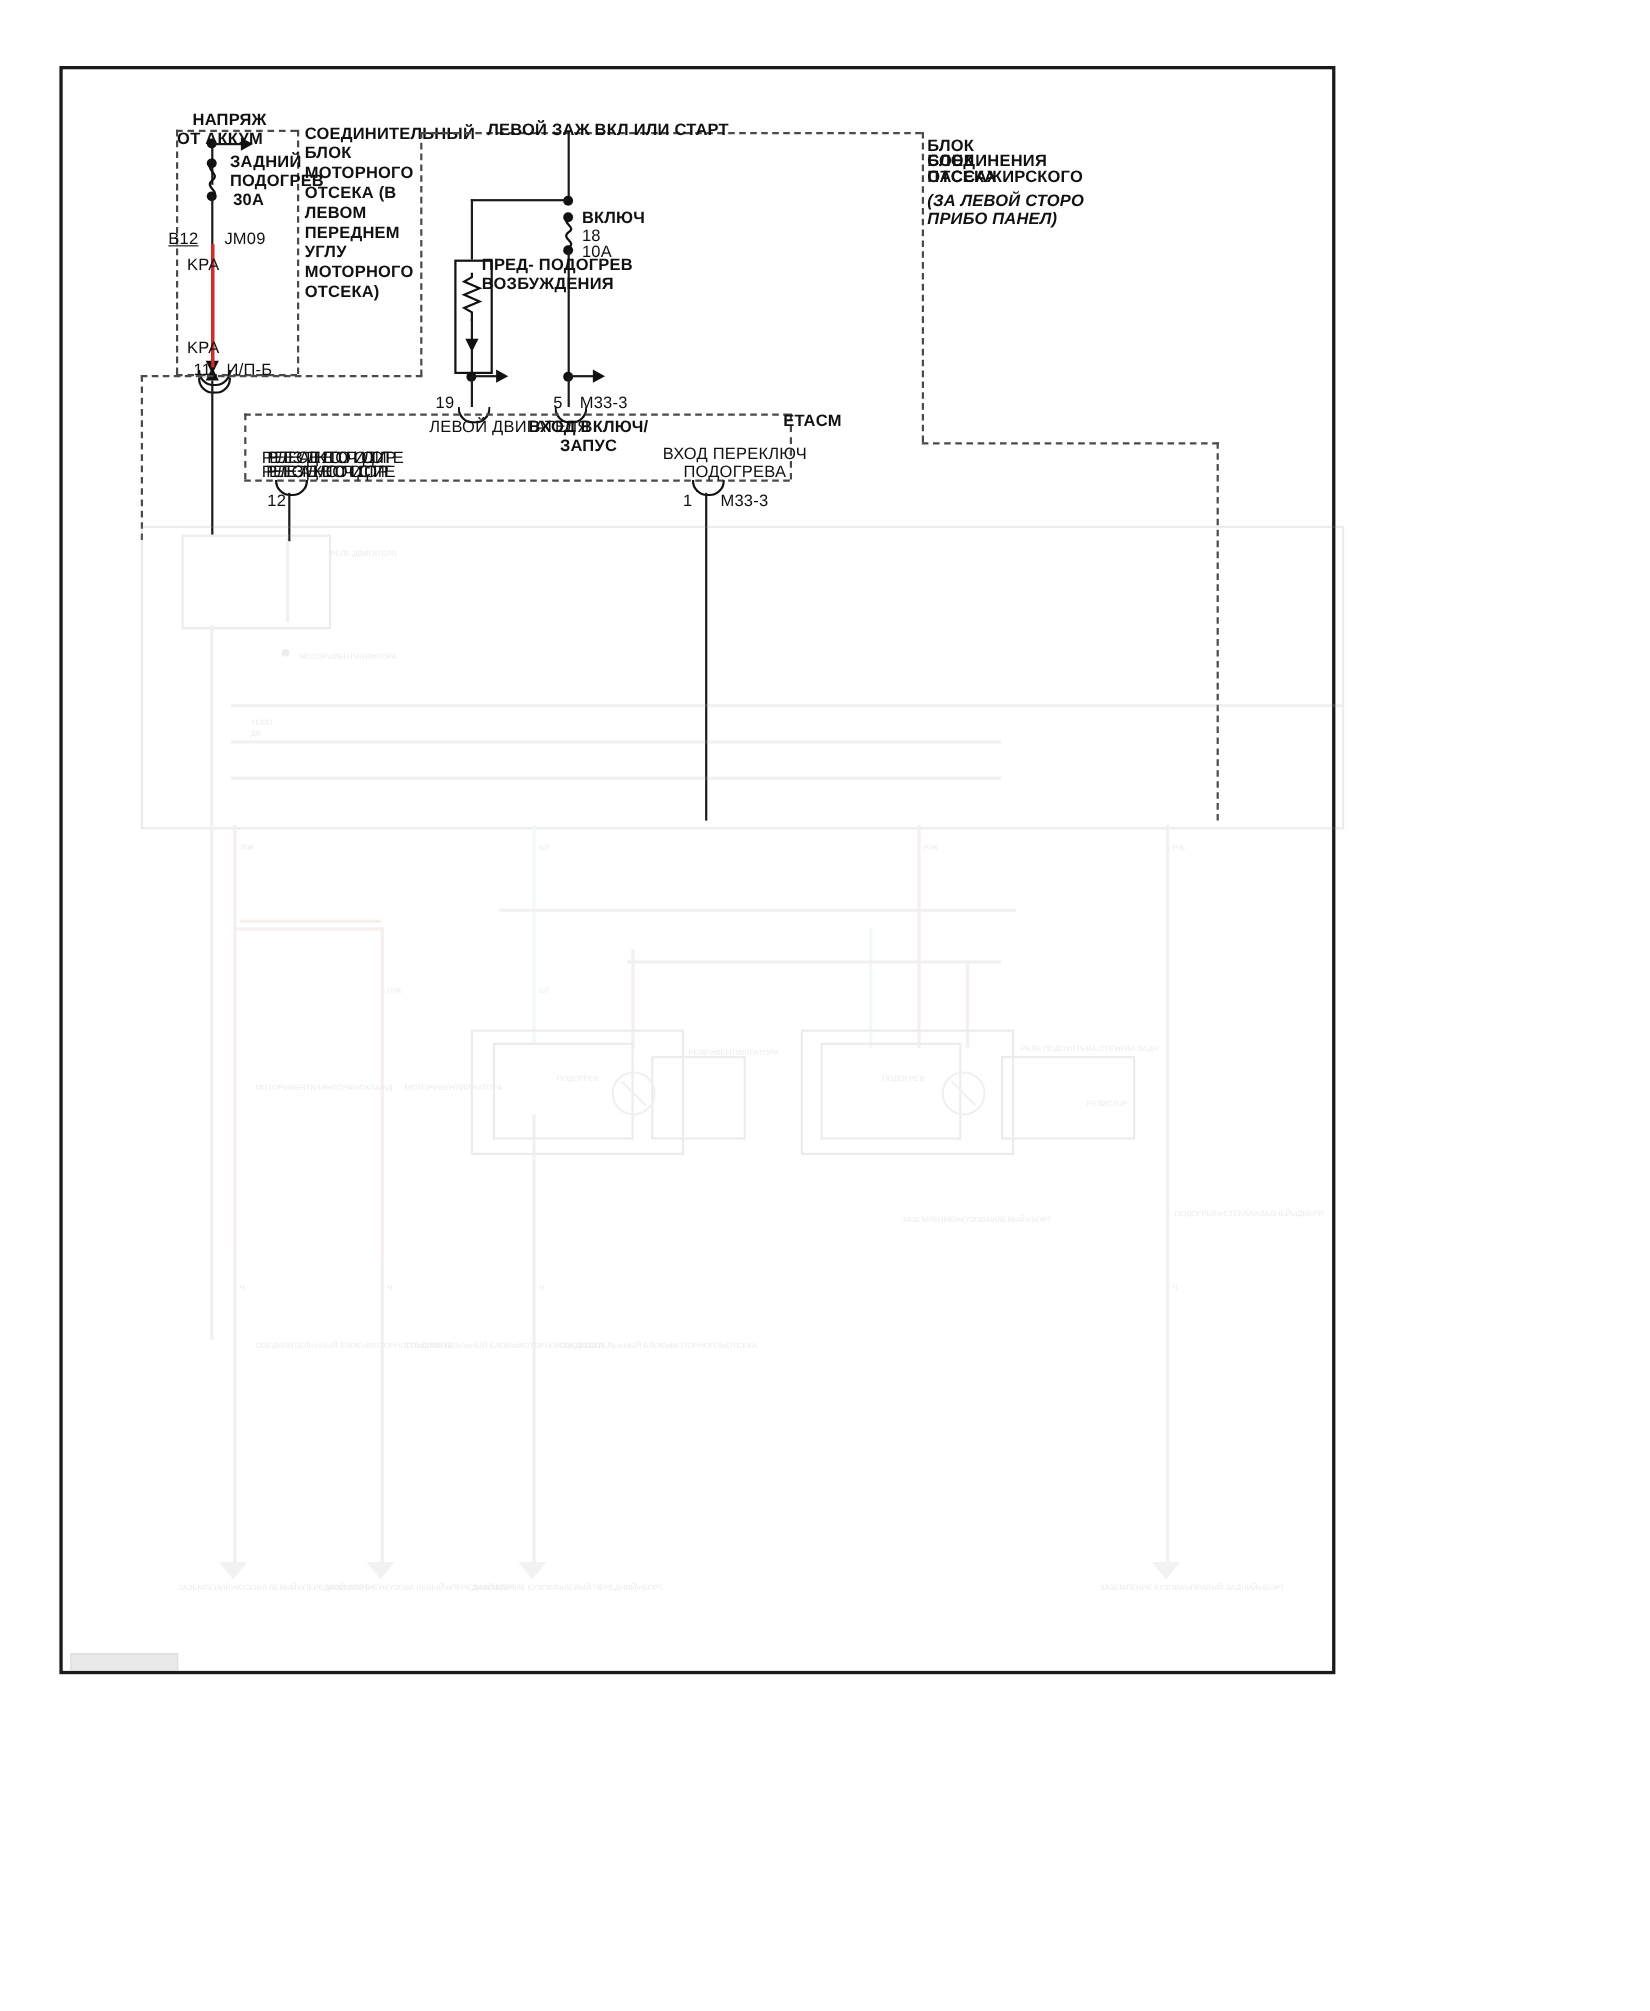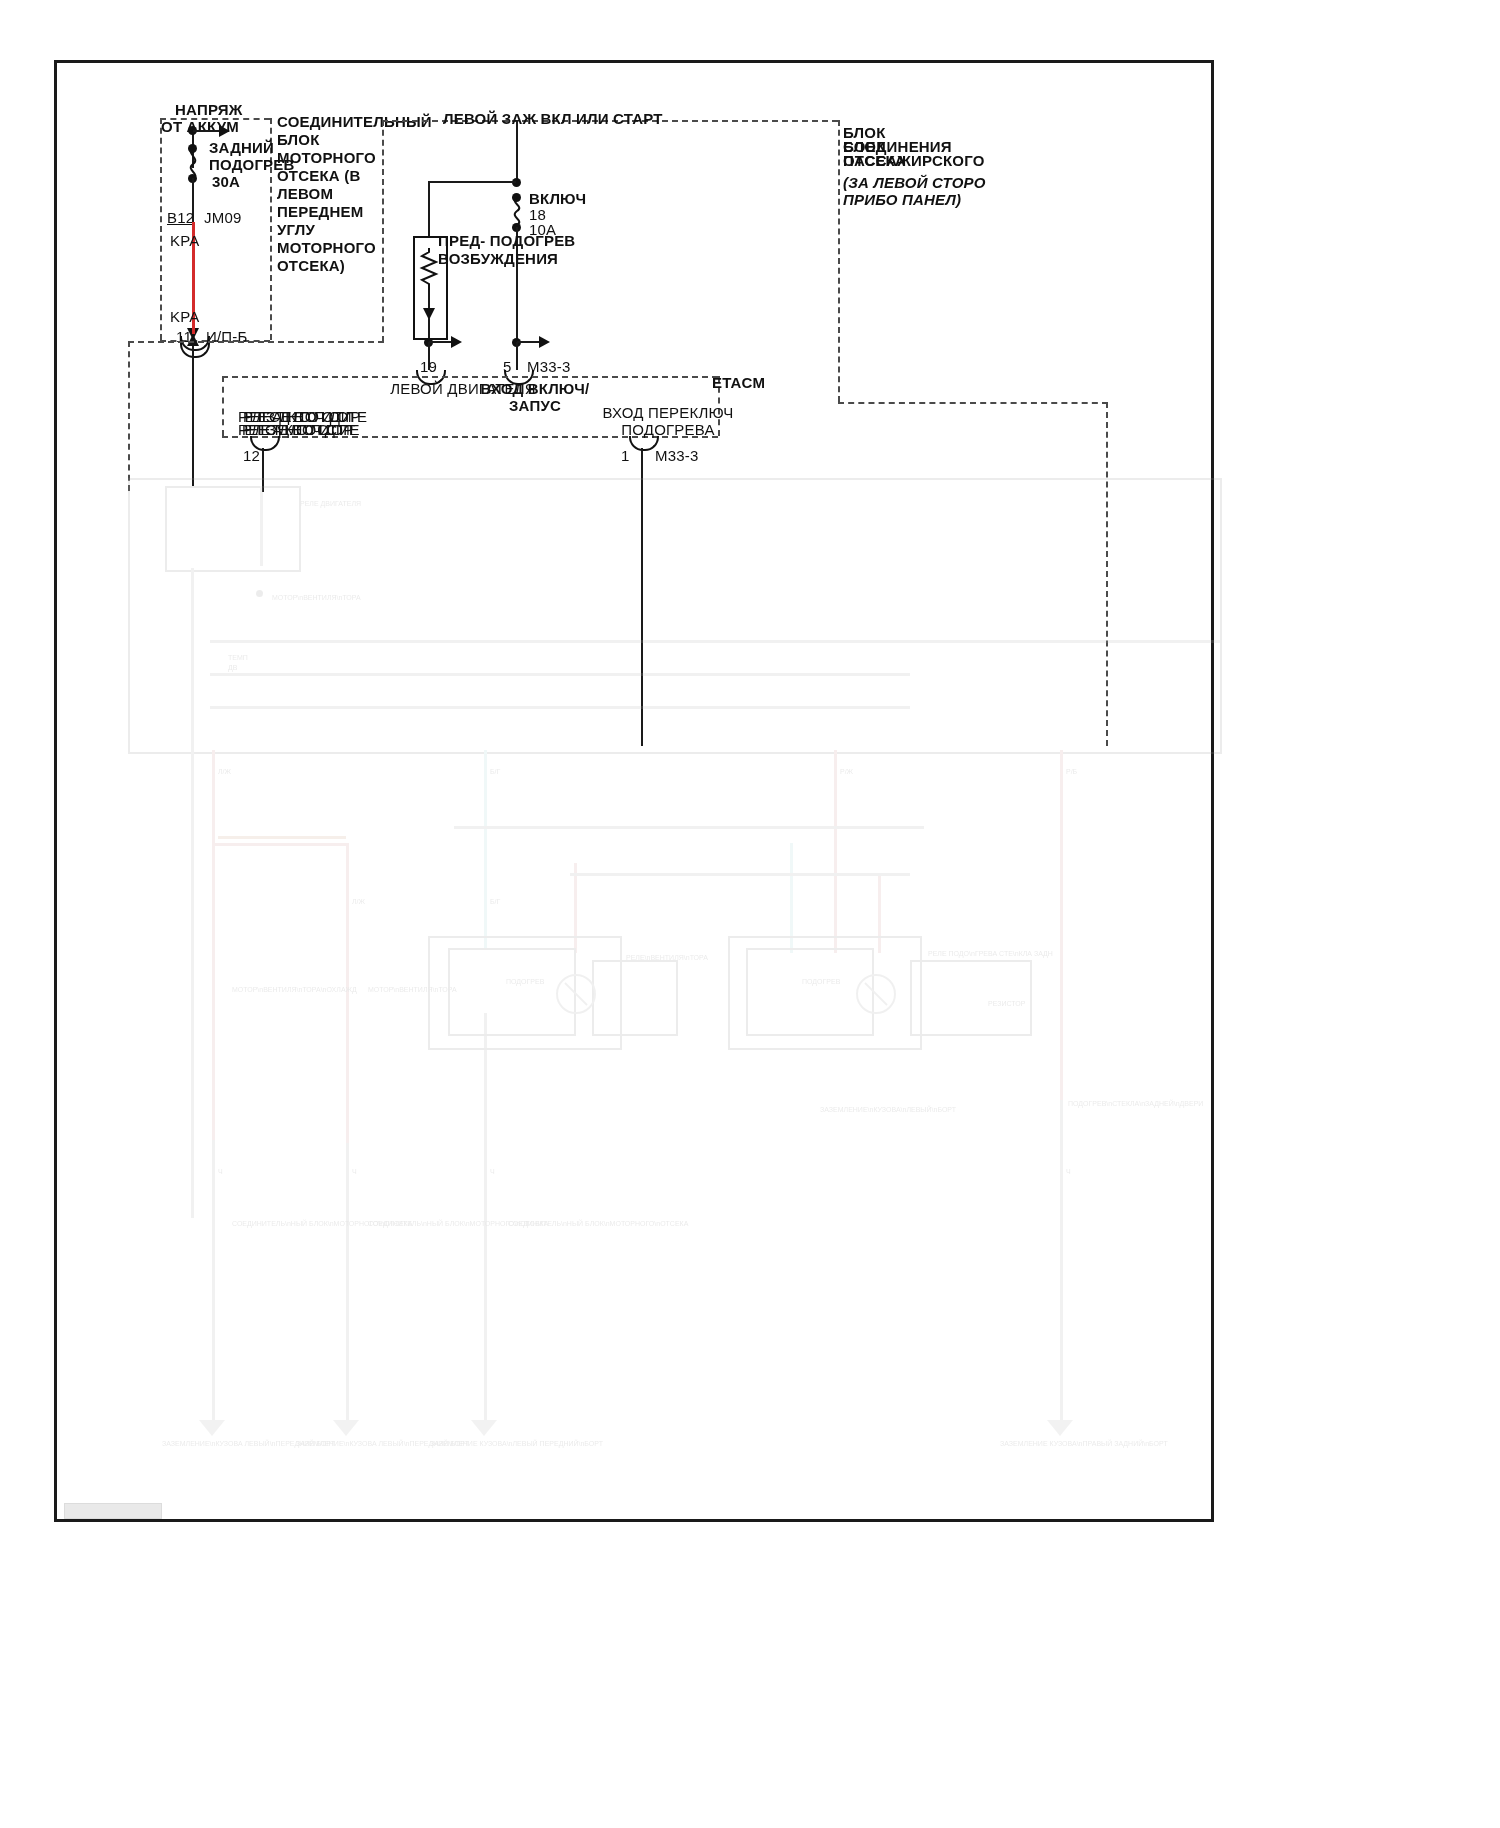--- a/index.html
+++ b/index.html
@@ -100,21 +100,21 @@
   <div class="lbl b" style="left:277px;top:113px;width:120px;white-space:pre-line;line-height:18px;">СОЕДИНИТЕЛЬНЫЙ
 БЛОК
 МОТОРНОГО
 ОТСЕКА (В
 ЛЕВОМ ПЕРЕДНЕМ
 УГЛУ
 МОТОРНОГО
 ОТСЕКА)</div>
 
   <div class="cup" style="left:180px;top:343px;"></div>
-  <div class="lbl" style="left:167px;top:209px;text-decoration:underline;">B12</div>
+  <div class="lbl" style="left:153px;top:209px;text-decoration:underline;">B12</div>
   <div class="lbl" style="left:204px;top:209px;">JM09</div>
 
   <div class="vw red" style="left:192px;top:222px;height:112px;"></div>
   <div class="lbl" style="left:170px;top:232px;">KPA</div>
   <div class="lbl" style="left:170px;top:308px;">KPA</div>
 
   <div class="cup" style="left:180px;top:336px;"></div>
   <div class="lbl" style="left:176px;top:328px;">11</div>
   <div class="lbl" style="left:206px;top:328px;">И/П-Б</div>
   <div class="arr-u" style="left:187px;top:334px;"></div>
@@ -160,21 +160,21 @@
 
   <div class="dot" style="left:512px;top:338px;"></div>
   <div class="hw" style="left:517px;top:341px;width:24px;"></div>
   <div class="arr-r" style="left:539px;top:336px;"></div>
 
   <div class="vw" style="left:428px;top:342px;height:28px;"></div>
   <div class="vw" style="left:516px;top:342px;height:28px;"></div>
 
   <div class="cup" style="left:416px;top:370px;"></div>
   <div class="cup" style="left:504px;top:370px;"></div>
-  <div class="lbl" style="left:420px;top:358px;text-align:right;">19</div>
+  <div class="lbl" style="left:396px;top:358px;text-align:right;">19</div>
   <div class="lbl" style="left:503px;top:358px;">5</div>
   <div class="lbl" style="left:527px;top:358px;">M33-3</div>
 
   <div class="dh" style="left:222px;top:376px;width:496px;"></div>
   <div class="dv" style="left:222px;top:376px;height:60px;"></div>
   <div class="dv" style="left:718px;top:376px;height:60px;"></div>
   <div class="dh" style="left:222px;top:436px;width:496px;"></div>
 
   <div class="lbl b" style="left:712px;top:374px;">ETACM</div>
   <div class="lbl c" style="left:378px;top:380px;width:170px;">ЛЕВОЙ ДВИГАТЕЛЯ</div>

